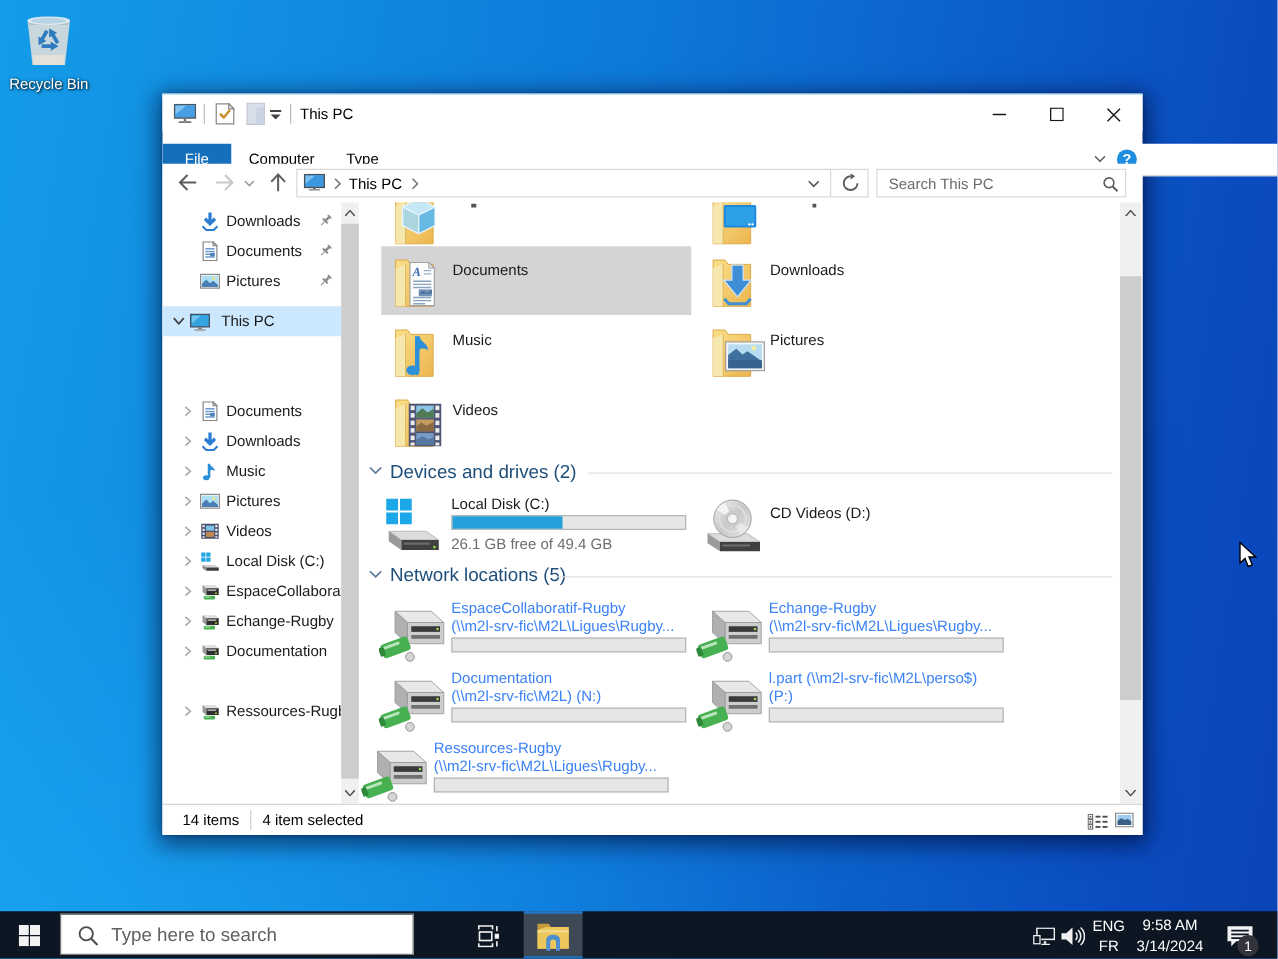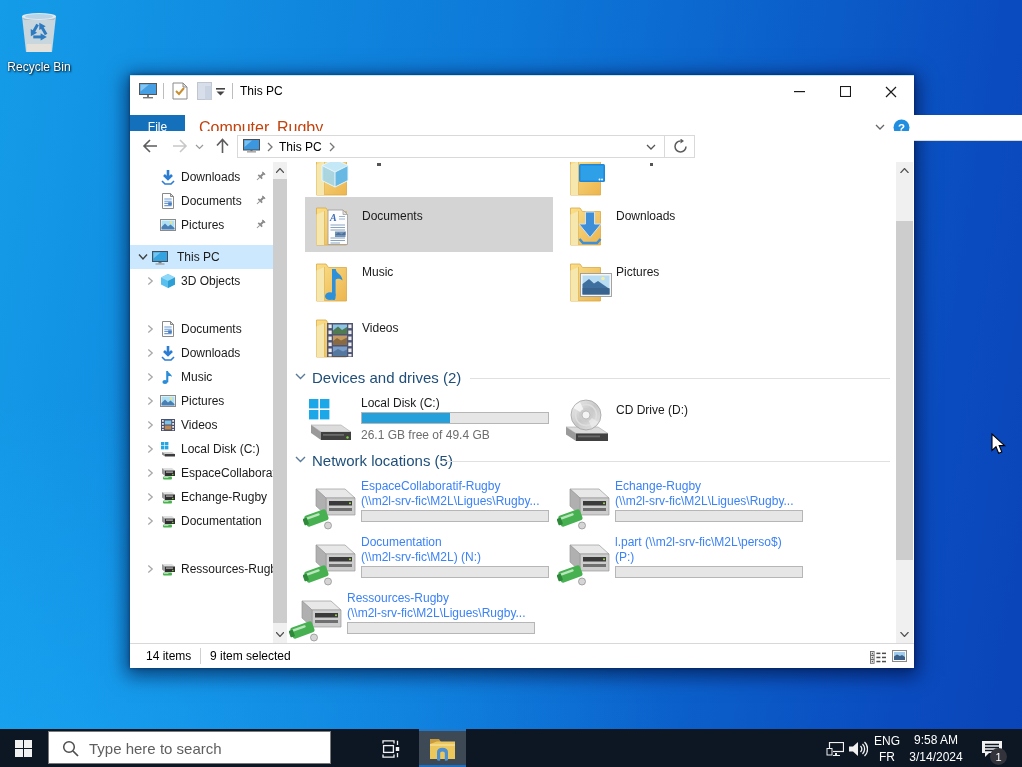--- a/index.html
+++ b/index.html
@@ -17,21 +17,21 @@
 
 #titlebar { left:0; top:0; width:784px; height:30px; background:#fff; border-top:1px solid #bee8f5;}
 .qat-sep { width:1px; height:16px; background:#bdbdbd; top:7px; }
 #title-text { left:110px; top:8px; font-size:12px; color:#000; }
 .capbtn { top:0; width:45px; height:30px; }
 .capbtn svg { position:absolute; left:17px; top:10px; }
 
 
 #menubar { left:0; top:22px; width:900px; height:26px; background:#fff; border-bottom:1px solid #d8d8d8;margin-top:18px; }
 #filetab { left:0px; top:0; width:55px; height:26px; background:#1470bb; color:#fff; text-align:center; line-height:25px; font-size:12px; }
-.menu-item { top:0; height:26px; line-height:25px; font-size:16px; color:#c2410c; }
+.menu-item { top:0; height:26px; line-height:25px; font-size:12px; color:#000000; }
 
 
 #addrrow { left:0; top:56px; width:784px; height:31px; background:#fff; }
 #addrbox { left:107px; top:4px; width:458px; height:23px; border:1px solid #d9d9d9; background:#fff; }
 #searchbox { left:571px; top:4px; width:200px; height:23px; border:1px solid #d9d9d9; background:#fff; }
 #searchbox span { position:absolute; left:9px; top:4px; color:#6d6d6d; font-size:12px; }
 
 
 #content { left:0; top:87px; width:784px; height:481px; background:#fff; }
 #navpane { left:0; top:0; width:143px; height:481px; overflow:hidden; }
@@ -125,21 +125,21 @@
     <div class="abs capbtn" style="left:738px">
         <svg width="12" height="12" viewBox="0 0 12 12">
           <path d="M1 1 L11 11 M11 1 L1 11" stroke="#1a1a1a" stroke-width="1.2"></path>
         </svg>
       </div>
   </div>
 
   <div class="abs" id="menubar">
     <div class="abs" id="filetab">File</div>
     <div class="abs menu-item" style="left:69px">Computer</div>
-    <div class="abs menu-item" style="left:147px">Rugby</div>
+    <div class="abs menu-item" style="left:147px">Type</div>
     <svg class="abs" style="left:745px;top:9px" width="10" height="7" viewBox="0 0 10 7">
         <path d="M1 1 L5 5 L9 1" stroke="#666" stroke-width="1.3" fill="none"></path>
       </svg>
     <svg class="abs" style="left:763px;top:4px" width="17" height="17" viewBox="0 0 17 17">
       <circle cx="8.5" cy="8.5" r="8" fill="#1f8de0"></circle>
       <text x="8.5" y="12.6" font-size="11.5" fill="#fff" text-anchor="middle" font-family="Liberation Sans" font-weight="bold">?</text>
     </svg>
   </div>
 
   <div class="abs" id="addrrow">
@@ -171,20 +171,27 @@
         </svg>
       <svg class="abs" style="left:408px;top:8px" width="10" height="7" viewBox="0 0 10 7">
           <path d="M1 1 L5 5 L9 1" stroke="#555" stroke-width="1.3" fill="none"></path>
         </svg>
       <div class="abs" style="left:426px;top:0;width:1px;height:21px;background:#d9d9d9"></div>
     </div>
     <svg class="abs" style="left:543px;top:8px" width="15" height="15" viewBox="0 0 15 15">
       <path d="M13 7.5 A5.5 5.5 0 1 1 7.5 2" stroke="#5c5c5c" stroke-width="1.5" fill="none"></path>
       <polygon points="7.5,-0.5 7.5,4.5 11,2" fill="#5c5c5c"></polygon>
     </svg>
+    <div class="abs" id="searchbox">
+      <span>Search This PC</span>
+      <svg class="abs" style="left:180px;top:5px" width="13" height="13" viewBox="0 0 13 13">
+          <circle cx="5.2" cy="5.2" r="3.9" stroke="#5c5c5c" stroke-width="1.3" fill="none"></circle>
+          <path d="M8.2 8.2 L12 12" stroke="#5c5c5c" stroke-width="1.5"></path>
+        </svg>
+    </div>
   </div>
 
   <div class="abs" id="content">
     <div class="abs" id="navpane">
 <div class="nav-row abs" style="top:3px;">
           <span class="ico" style="left:30px">
             <svg viewBox="0 0 16 16">
               <path d="M8 1 L8 9 M4 6 L8 10 L12 6" stroke="#2b7cd3" stroke-width="2.6" fill="none"></path>
               <path d="M2 12 L5 15 L11 15 L14 12" stroke="#2b7cd3" stroke-width="1.6" fill="none"></path>
             </svg>
@@ -245,33 +252,20 @@
           </svg>
           <span class="ico" style="left:22px">
             <svg viewBox="0 0 16 16">
               <rect x="0.5" y="2.5" width="15" height="10" fill="#35a3e0" stroke="#44505c"></rect>
               <polygon points="1.5,3.5 8.5,3.5 1.5,9.5" fill="#74c4ef"></polygon>
               <rect x="6.5" y="13" width="3" height="1.4" fill="#777"></rect>
               <rect x="3.5" y="14.4" width="9" height="1.2" fill="#999"></rect>
             </svg>
           </span>
           <span class="lbl" style="left:47px">This PC</span>
-        </div>
-<div class="nav-row abs" style="top:107px;">
-          <svg viewBox="0 0 8 10" style="position:absolute;left:17px;top:7px;width:7px;height:10px">
-            <path d="M1.5 1 L6 5 L1.5 9" stroke="#a6a6a6" stroke-width="1.4" fill="none"></path>
-          </svg>
-          <span class="ico" style="left:30px">
-            <svg viewBox="0 0 16 16">
-              <polygon points="8,1 15,4.5 15,11.5 8,15 1,11.5 1,4.5" fill="#57c0ef"></polygon>
-              <polygon points="8,1 15,4.5 8,8 1,4.5" fill="#8ed8f8"></polygon>
-              <polygon points="8,8 15,4.5 15,11.5 8,15" fill="#2e9fd4"></polygon>
-            </svg>
-          </span>
-          <span class="lbl" style="left:51px">3D Objects</span>
         </div>
 <div class="nav-row abs" style="top:155px;">
           <svg viewBox="0 0 8 10" style="position:absolute;left:17px;top:7px;width:7px;height:10px">
             <path d="M1.5 1 L6 5 L1.5 9" stroke="#a6a6a6" stroke-width="1.4" fill="none"></path>
           </svg>
           <span class="ico" style="left:30px">
             <svg viewBox="0 0 16 16">
               <polygon points="2.5,0.5 10.5,0.5 13.5,3.5 13.5,15.5 2.5,15.5" fill="#fff" stroke="#8a8a8a"></polygon>
               <polygon points="10.5,0.5 10.5,3.5 13.5,3.5" fill="#dcdcdc" stroke="#8a8a8a"></polygon>
               <g stroke="#6d9bd1" stroke-width="1.1">
@@ -602,21 +596,21 @@
 <polygon points="13,34.5 45,34.5 45,42 13,42" fill="#404040"></polygon>
 <polygon points="3,28 13,34.5 13,42 3,35.5" fill="#9a9a9a"></polygon>
 <rect x="15" y="36.5" width="22" height="1.8" fill="#6a6a6a"></rect>
 <circle cx="23" cy="16" r="15" fill="url(#cdg)" stroke="#9a9a9a" stroke-width="0.7"></circle>
 <circle cx="23" cy="16" r="10.5" fill="none" stroke="#dedede" stroke-width="1.5"></circle>
 <circle cx="23" cy="16" r="7" fill="#cccccc"></circle>
 <circle cx="23" cy="16" r="4" fill="#f4f4f4" stroke="#aaa" stroke-width="0.7"></circle>
 <path d="M10.5 9 A14.2 14.2 0 0 1 17 3.3 L20.5 10.2 A6.8 6.8 0 0 0 17.2 13 Z" fill="#f8f8f8" opacity="0.85"></path>
 <path d="M35.5 23 A14.2 14.2 0 0 1 29 28.7 L25.5 21.8 A6.8 6.8 0 0 0 28.8 19 Z" fill="#f2f2f2" opacity="0.6"></path>
 </svg></div>
-<span class="tile-lbl abs" style="left:57px;top:13px">CD Drive (D:)</span>
+<span class="tile-lbl abs" style="left:57px;top:13px">CD Videos (D:)</span>
 </div>
 <div class="abs" style="left:8px;top:291px"><svg width="11" height="9" viewBox="0 0 11 9">
             <path d="M1 2 L5.5 6.5 L10 2" stroke="#5a7a9a" stroke-width="1.4" fill="none"></path>
           </svg></div>
 <span class="sec-hdr abs" style="left:25px;top:290px">Network locations (5)</span>
 <div class="sec-line abs" style="left:158px;top:299px;width:445px"></div>
 <div class="abs" style="left:18px;top:315px;width:248px;height:56px">
           <div class="abs" style="left:-2px;top:7px"><svg width="54" height="46" viewBox="0 0 54 46">
 <polygon points="13,5 42,5 52,14 23,14" fill="#e8e8e8" stroke="#9a9a9a" stroke-width="0.7"></polygon>
 <polygon points="23,14 52,14 52,31 23,31" fill="#cdcdcd" stroke="#9a9a9a" stroke-width="0.7"></polygon>
@@ -719,21 +713,21 @@
 <div style="position:absolute;left:0;top:59px;width:17px;height:339px;background:#cdcdcd"></div>
 <svg style="position:absolute;left:4px;top:470px" width="9" height="5" viewBox="0 0 9 5">
           <path d="M0.5 0 L4.5 4.5 L8.5 0" fill="none" stroke="#505050" stroke-width="1.2"></path>
         </svg>
 </div>
   </div>
 
   <div class="abs" id="statusbar">
     <div class="abs" style="left:16px;top:5px;font-size:12px">14 items</div>
     <div class="abs" style="left:70px;top:4px;width:1px;height:16px;background:#d0d0d0"></div>
-    <div class="abs" style="left:80px;top:5px;font-size:12px">9 item selected</div>
+    <div class="abs" style="left:80px;top:5px;font-size:12px">4 item selected</div>
     <svg class="abs" style="left:740px;top:7px" width="17" height="13" viewBox="0 0 17 13">
       <g fill="none" stroke="#6a6a6a" stroke-width="0.9">
           <rect x="0.5" y="0.5" width="3.6" height="3.6"></rect>
           <rect x="0.5" y="4.6" width="3.6" height="3.6"></rect>
           <rect x="0.5" y="8.7" width="3.6" height="3.6"></rect>
         </g>
       <g fill="#555">
           <rect x="1.7" y="1.7" width="1.3" height="1.3"></rect>
           <rect x="1.7" y="5.8" width="1.3" height="1.3"></rect>
           <rect x="1.7" y="9.9" width="1.3" height="1.3"></rect>

